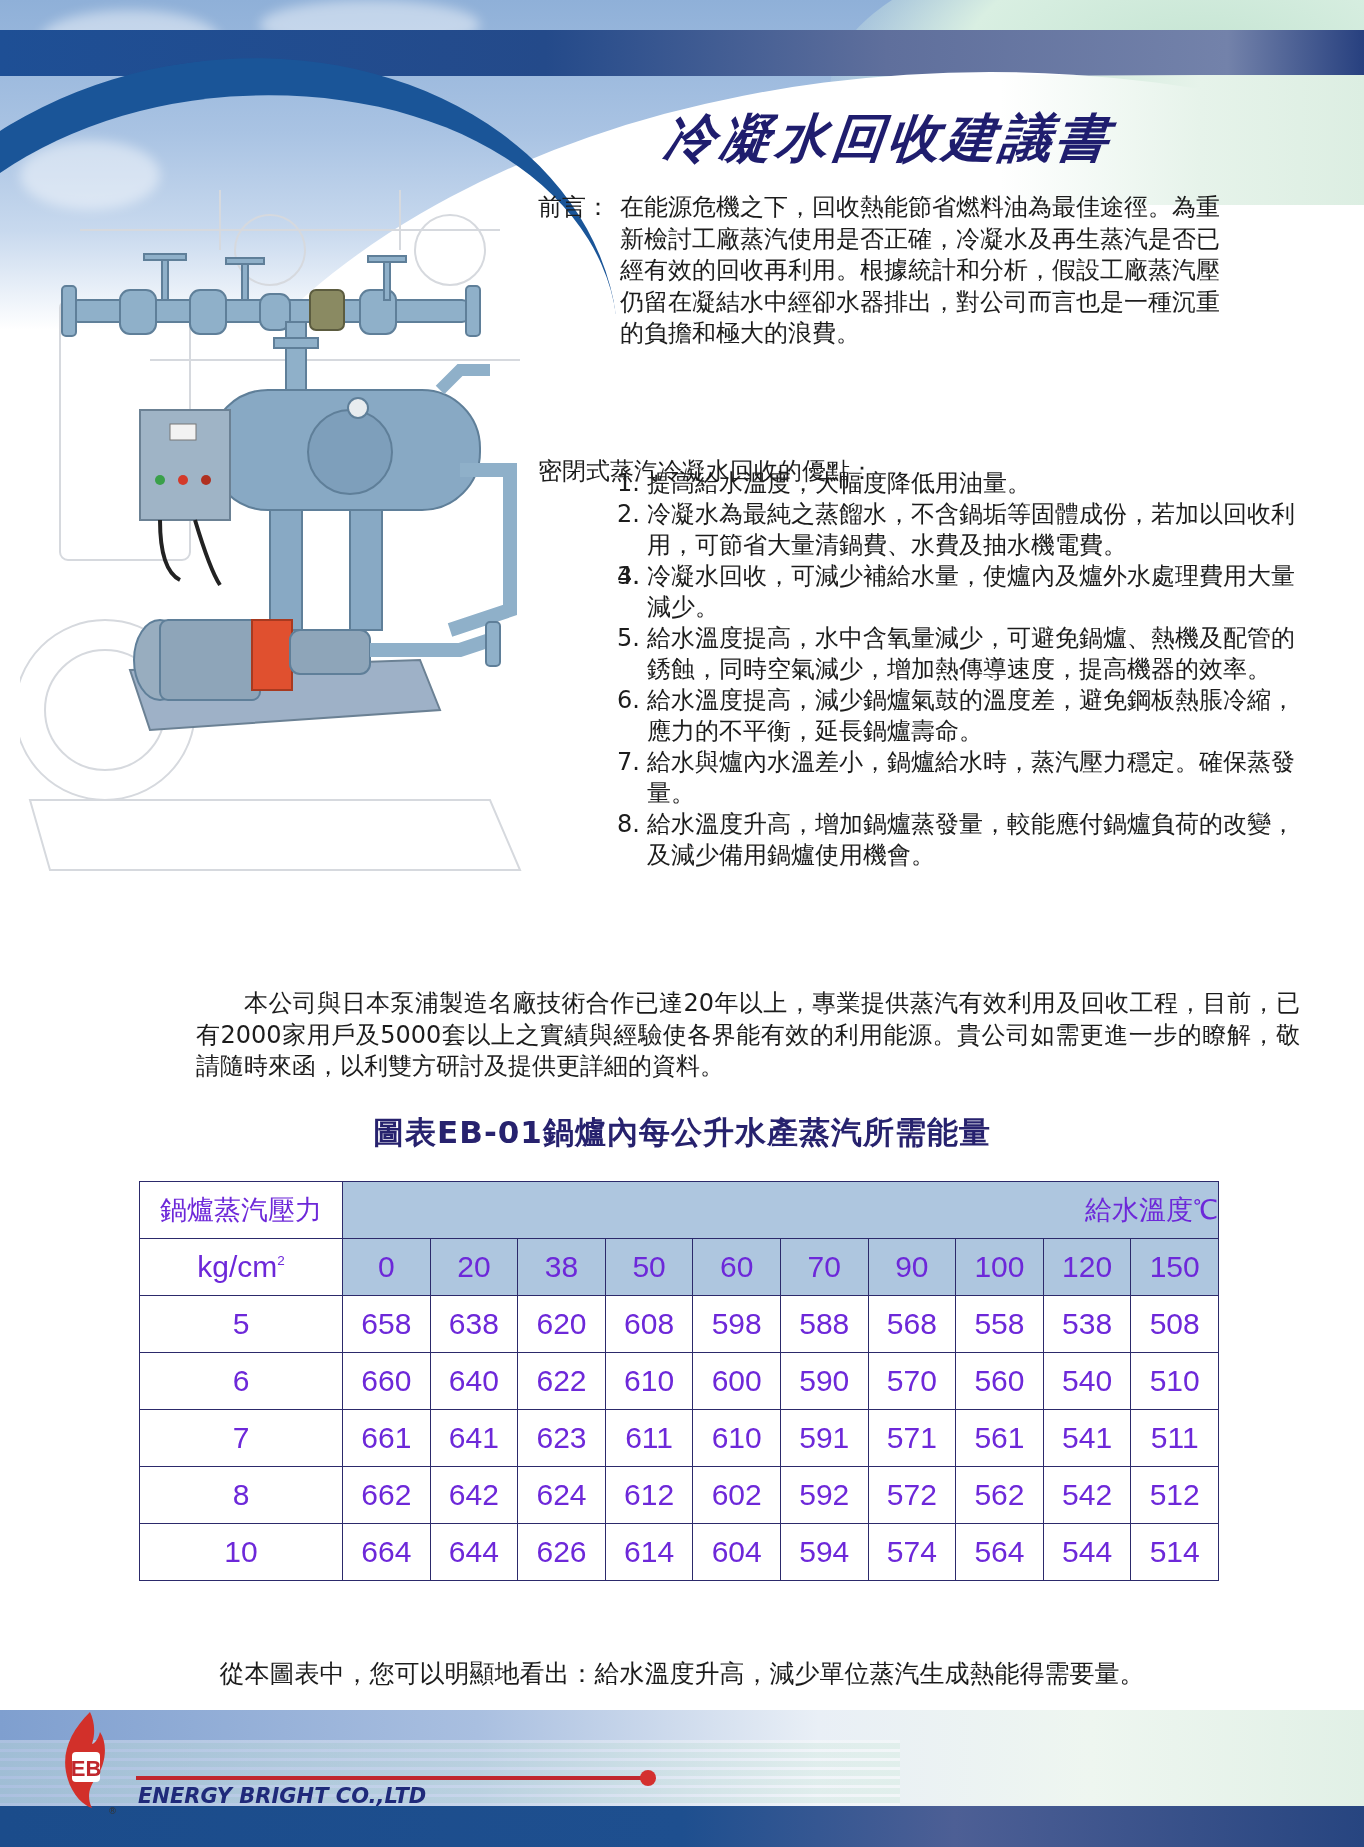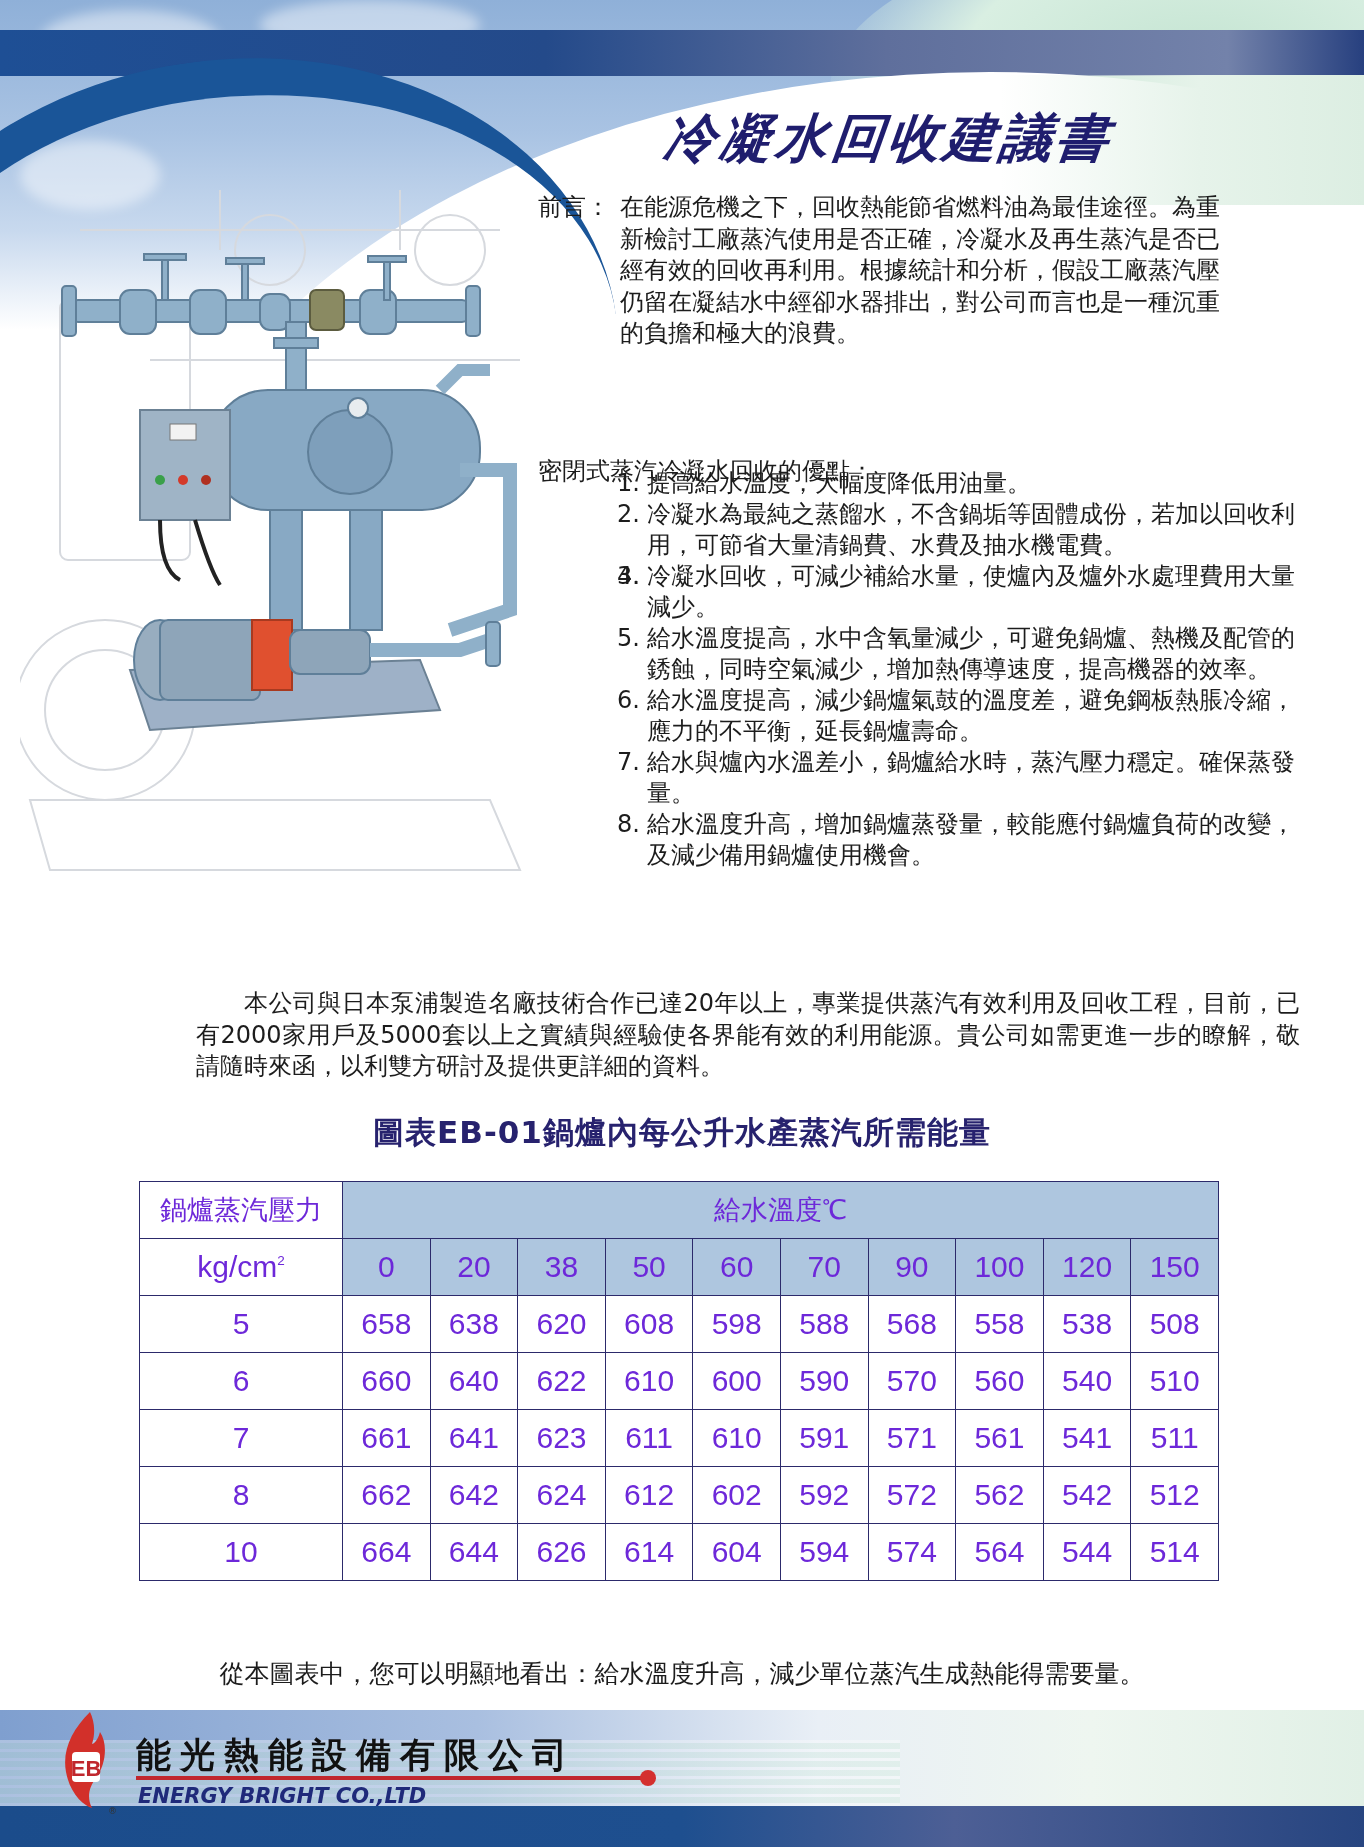--- a/index.html
+++ b/index.html
@@ -49,21 +49,21 @@
     font-size:31px; font-weight:bold; color:#27226e; letter-spacing:1px; padding-left:-50px; }
 
   
   .energy-table { position:absolute; left:139px; top:1181px; width:1080px; border-collapse:collapse;
     font-family:Liberation Sans, sans-serif; font-size:30px; color:#6d28d9; }
   .energy-table td, .energy-table th { border:1.5px solid #2c2a6b; text-align:center; font-weight:normal; padding:0; }
   .energy-table tr { height:57px; }
   .energy-table .hdr { background:#aec6df; }
   .energy-table .rowhead { width:202px; background:#ffffff; }
   .energy-table .pressure-label { font-size:27px; }
-  .energy-table .temp-label { font-size:27px; }
+  .energy-table .temp-label { font-size:27px;text-align:right; }
   sup { font-size:0.45em; vertical-align:top; position:relative; top:0.2em; }
 
   .footnote { position:absolute; left:0; top:1657px; width:1364px; text-align:center; font-size:25px; padding-right:0; }
 
   
   .footer { position:absolute; left:0; top:1710px; width:1364px; height:137px; overflow:hidden; }
   .footer-bg { position:absolute; left:0; top:0; width:1364px; height:96px;
     background:linear-gradient(90deg,#7f9fcf 0%,#a9bfe0 35%,#e9eff6 60%,#eef6f0 80%,#e1f0e6 100%); }
   .footer-stripes { position:absolute; left:0; top:30px; width:900px; height:66px;
     background:repeating-linear-gradient(180deg,rgba(255,255,255,0.35) 0 3px,rgba(210,235,222,0.4) 3px 9px); }
@@ -281,17 +281,16 @@
 <div class="footer">
   <div class="footer-bg"></div>
   <div class="footer-stripes"></div>
   <div class="footer-base"></div>
   <svg class="logo-mark" viewBox="0 0 50 100">
     <path d="M28 2 C10 20 0 40 4 62 C8 84 22 96 30 98 C24 86 28 76 34 68 C44 54 46 34 38 22 C36 30 32 34 30 34 C34 22 32 10 28 2 Z" fill="#d2302a"></path>
     <rect x="10" y="42" width="28" height="30" rx="4" fill="#ffffff"></rect>
     <text x="24" y="66" text-anchor="middle" font-size="22" font-weight="bold" fill="#c0272d" font-family="Liberation Sans, sans-serif">EB</text>
   </svg>
   <span class="reg">®</span>
-  <div class="company-cn">能光熱能設備有限公司</div>
   <div class="logo-line"></div>
   <div class="logo-dot"></div>
   <div class="company-en">ENERGY BRIGHT CO.,LTD</div>
 </div>
 
 </body></html>

